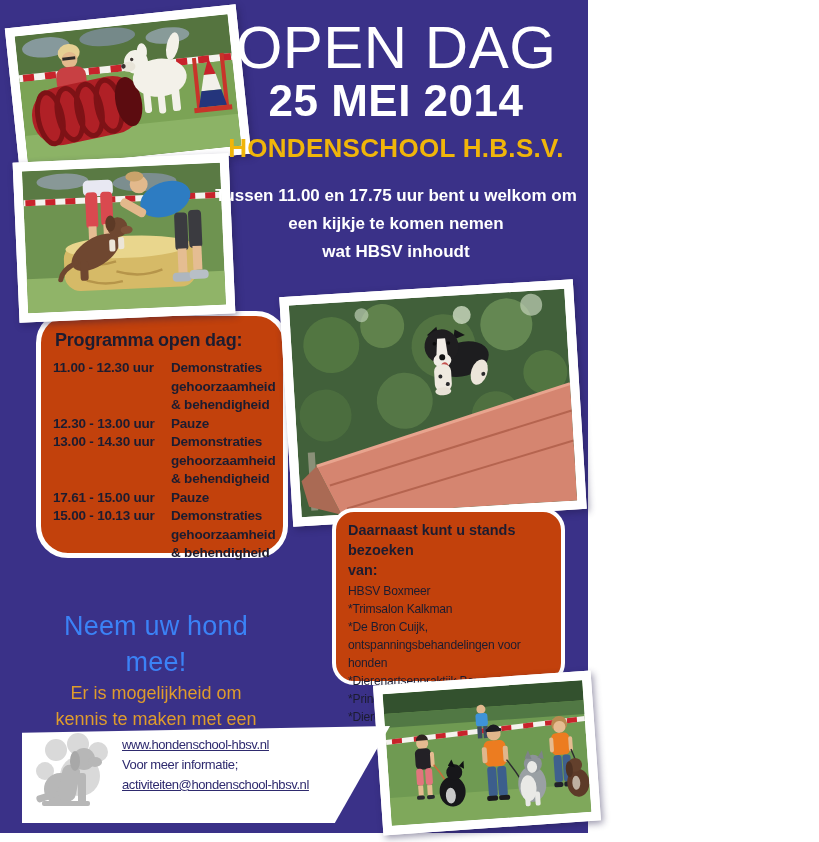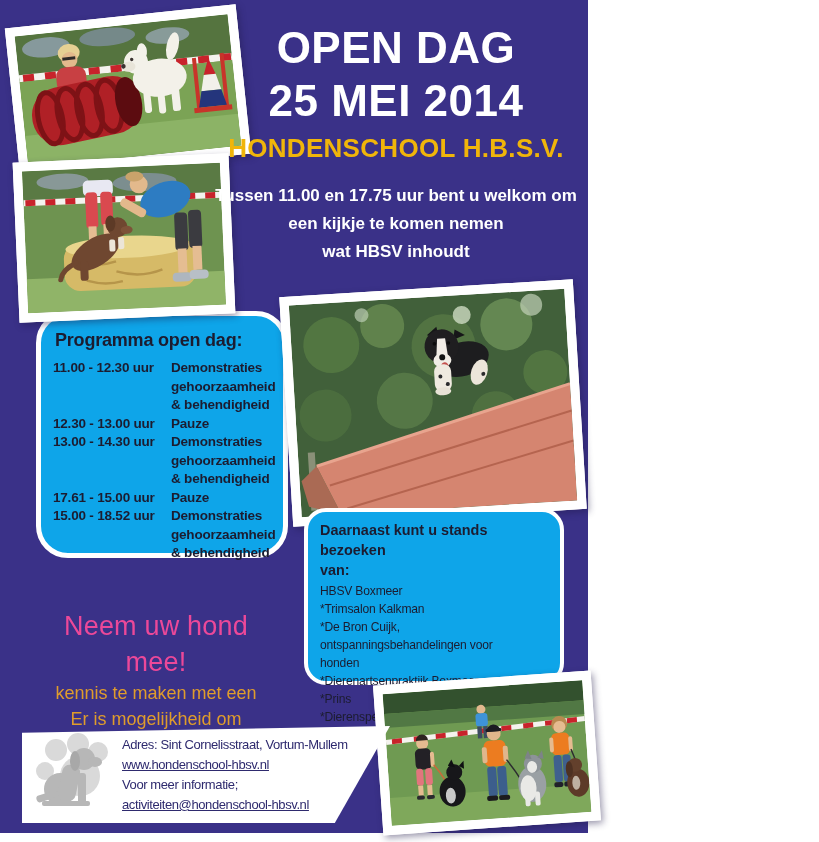--- a/index.html
+++ b/index.html
@@ -11,43 +11,43 @@
   .photo{position:absolute;background:#fff;border:9px solid #fff;
          box-shadow:2px 3px 7px rgba(30,25,70,.45);}
   .photo svg{display:block;}
   .photo1{left:12px;top:16px;width:214px;height:132px;transform:rotate(-6deg);z-index:3;}
   .photo2{left:16px;top:158px;width:198px;height:142px;transform:rotate(-2.5deg);z-index:4;}
   .photo3{left:286px;top:288px;width:276px;height:212px;transform:rotate(-3.5deg);z-index:2;}
   .photo4{left:378px;top:678px;width:200px;height:132px;transform:rotate(-4deg);z-index:5;}
 
   
   .title-block{position:absolute;left:196px;top:22px;width:400px;text-align:center;z-index:6;color:#fff;}
-  .title-main{font-size:44px;font-weight:bold;line-height:52px;letter-spacing:.5px;}
+  .title-main{font-size:60px;font-weight:normal;line-height:52px;letter-spacing:.5px;}
   .title-date{font-size:44px;font-weight:bold;line-height:54px;letter-spacing:.5px;}
   .title-school{font-size:26px;font-weight:bold;line-height:40px;color:#f0b50a;letter-spacing:.3px;}
   .intro{margin-top:14px;font-size:17px;font-weight:bold;line-height:28px;}
 
   
-  .cyan-box{position:absolute;background:#0ea5e9;border:5px solid #fff;box-sizing:border-box;}
+  .cyan-box{position:absolute;background:#c2410c;border:5px solid #fff;box-sizing:border-box;}
   .program-box{left:36px;top:311px;width:252px;height:247px;border-radius:32px;
                padding:12px 6px 0 12px;z-index:1;color:#1c1c30;}
   .program-heading{font-size:18px;font-weight:bold;margin:2px 0 8px 2px;letter-spacing:-.2px;}
   .program-row{display:flex;font-size:13.5px;font-weight:bold;line-height:18.5px;letter-spacing:-.2px;}
   .program-time{width:118px;flex:none;white-space:nowrap;}
   .program-activity{width:116px;flex:none;}
-  .stands-box{left:304px;top:508px;width:260px;height:177px;border-radius:22px;border-width:4px;
+  .stands-box{left:332px;top:508px;width:233px;height:177px;border-radius:22px;border-width:4px;
               padding:8px 8px 0 12px;z-index:5;color:#1c1c30;}
   .stands-inner{transform:scaleX(.93);transform-origin:left top;width:228px;}
   .stands-heading{font-size:15.5px;font-weight:bold;line-height:20px;white-space:pre-line;margin-bottom:2px;}
   .stands-item{font-size:13px;line-height:18px;letter-spacing:-.2px;font-weight:500;}
   .stands-item:first-of-type{font-weight:bold;}
 
   
   .promo{position:absolute;left:30px;top:608px;width:252px;text-align:center;z-index:2;}
-  .promo-headline{font-size:27px;line-height:36px;color:#ec4899;letter-spacing:.2px;}
+  .promo-headline{font-size:27px;line-height:36px;color:#3b82f6;letter-spacing:.2px;}
   .promo-line{font-size:18px;line-height:26px;color:#df9c2c;font-weight:500;}
 
   
   .address-box{position:absolute;left:22px;top:726px;width:368px;height:97px;background:#fff;
                clip-path:polygon(0 7%,100% 0,85% 100%,0 100%);z-index:6;}
   .logo{position:absolute;left:8px;top:7px;width:88px;height:82px;}
   .contact-text{position:absolute;left:100px;top:9px;width:262px;color:#2e2a6e;
                 font-size:13px;line-height:20px;letter-spacing:-.4px;}
   .contact-link{text-decoration:underline;color:#2e2a6e;cursor:pointer;}
 </style>
@@ -256,21 +256,21 @@
     </div>
     <div class="program-row">
       <div class="program-time">13.00 - 14.30 uur</div>
       <div class="program-activity">Demonstraties gehoorzaamheid &amp; behendigheid</div>
     </div>
     <div class="program-row">
       <div class="program-time">17.61 - 15.00 uur</div>
       <div class="program-activity">Pauze</div>
     </div>
     <div class="program-row">
-      <div class="program-time">15.00 - 18.52 uur</div>
+      <div class="program-time">15.00 - 10.13 uur</div>
       <div class="program-activity">Demonstraties gehoorzaamheid &amp; behendigheid</div>
     </div>
   </div>
 
   <div class="cyan-box stands-box">
     <div class="stands-inner">
       <div class="stands-heading">Daarnaast kunt u stands bezoeken
 van:</div>
       <div class="stands-item">HBSV Boxmeer</div>
       <div class="stands-item">*Trimsalon Kalkman</div>
@@ -278,22 +278,22 @@
       <div class="stands-item">ontspanningsbehandelingen voor honden</div>
       <div class="stands-item">*Dierenartsenpraktijk Boxmeer</div>
       <div class="stands-item">*Prins</div>
       <div class="stands-item">*Dierenspeciaalzaak Oswald Geurts</div>
       <div class="stands-item">En nog vele andere</div>
     </div>
   </div>
 
   <div class="promo">
     <div class="promo-headline">Neem uw hond mee!</div>
+    <div class="promo-line">Er is mogelijkheid om</div>
     <div class="promo-line">kennis te maken met een</div>
-    <div class="promo-line">Er is mogelijkheid om</div>
     <div class="promo-line">behendigheidsparcours</div>
   </div>
 
   <div class="address-box">
     <svg class="logo" viewBox="0 0 88 82">
       <g fill="#d9d9d9">
         <circle cx="26" cy="17" r="11"></circle>
         <circle cx="48" cy="11" r="11"></circle>
         <circle cx="68" cy="19" r="10"></circle>
         <circle cx="15" cy="38" r="9"></circle>
@@ -304,21 +304,20 @@
         <rect x="30" y="32" width="18" height="36" rx="7" transform="rotate(12 39 50)"></rect>
         <rect x="48" y="40" width="8" height="31" rx="3"></rect>
         <circle cx="54" cy="26" r="11"></circle>
         <ellipse cx="45" cy="28" rx="5" ry="10" fill="#a8a8a8"></ellipse>
         <ellipse cx="65" cy="29" rx="7" ry="5"></ellipse>
         <rect x="6" y="60" width="22" height="7" rx="3" transform="rotate(-18 17 63)"></rect>
         <rect x="12" y="68" width="48" height="5" rx="2"></rect>
       </g>
     </svg>
     <div class="contact-text">
-      <div>Adres: Sint Cornelisstraat, Vortum-Mullem</div>
       <div><span class="contact-link">www.hondenschool-hbsv.nl</span></div>
       <div>Voor meer informatie;</div>
       <div><span class="contact-link">activiteiten@hondenschool-hbsv.nl</span></div>
     </div>
   </div>
 
   <div class="photo photo4">
     <svg width="200" height="132" viewBox="0 0 200 132" preserveAspectRatio="none">
       <rect x="0" y="0" width="200" height="132" fill="#6f9a52"></rect>
       <rect x="0" y="0" width="200" height="20" fill="#33512e"></rect>

